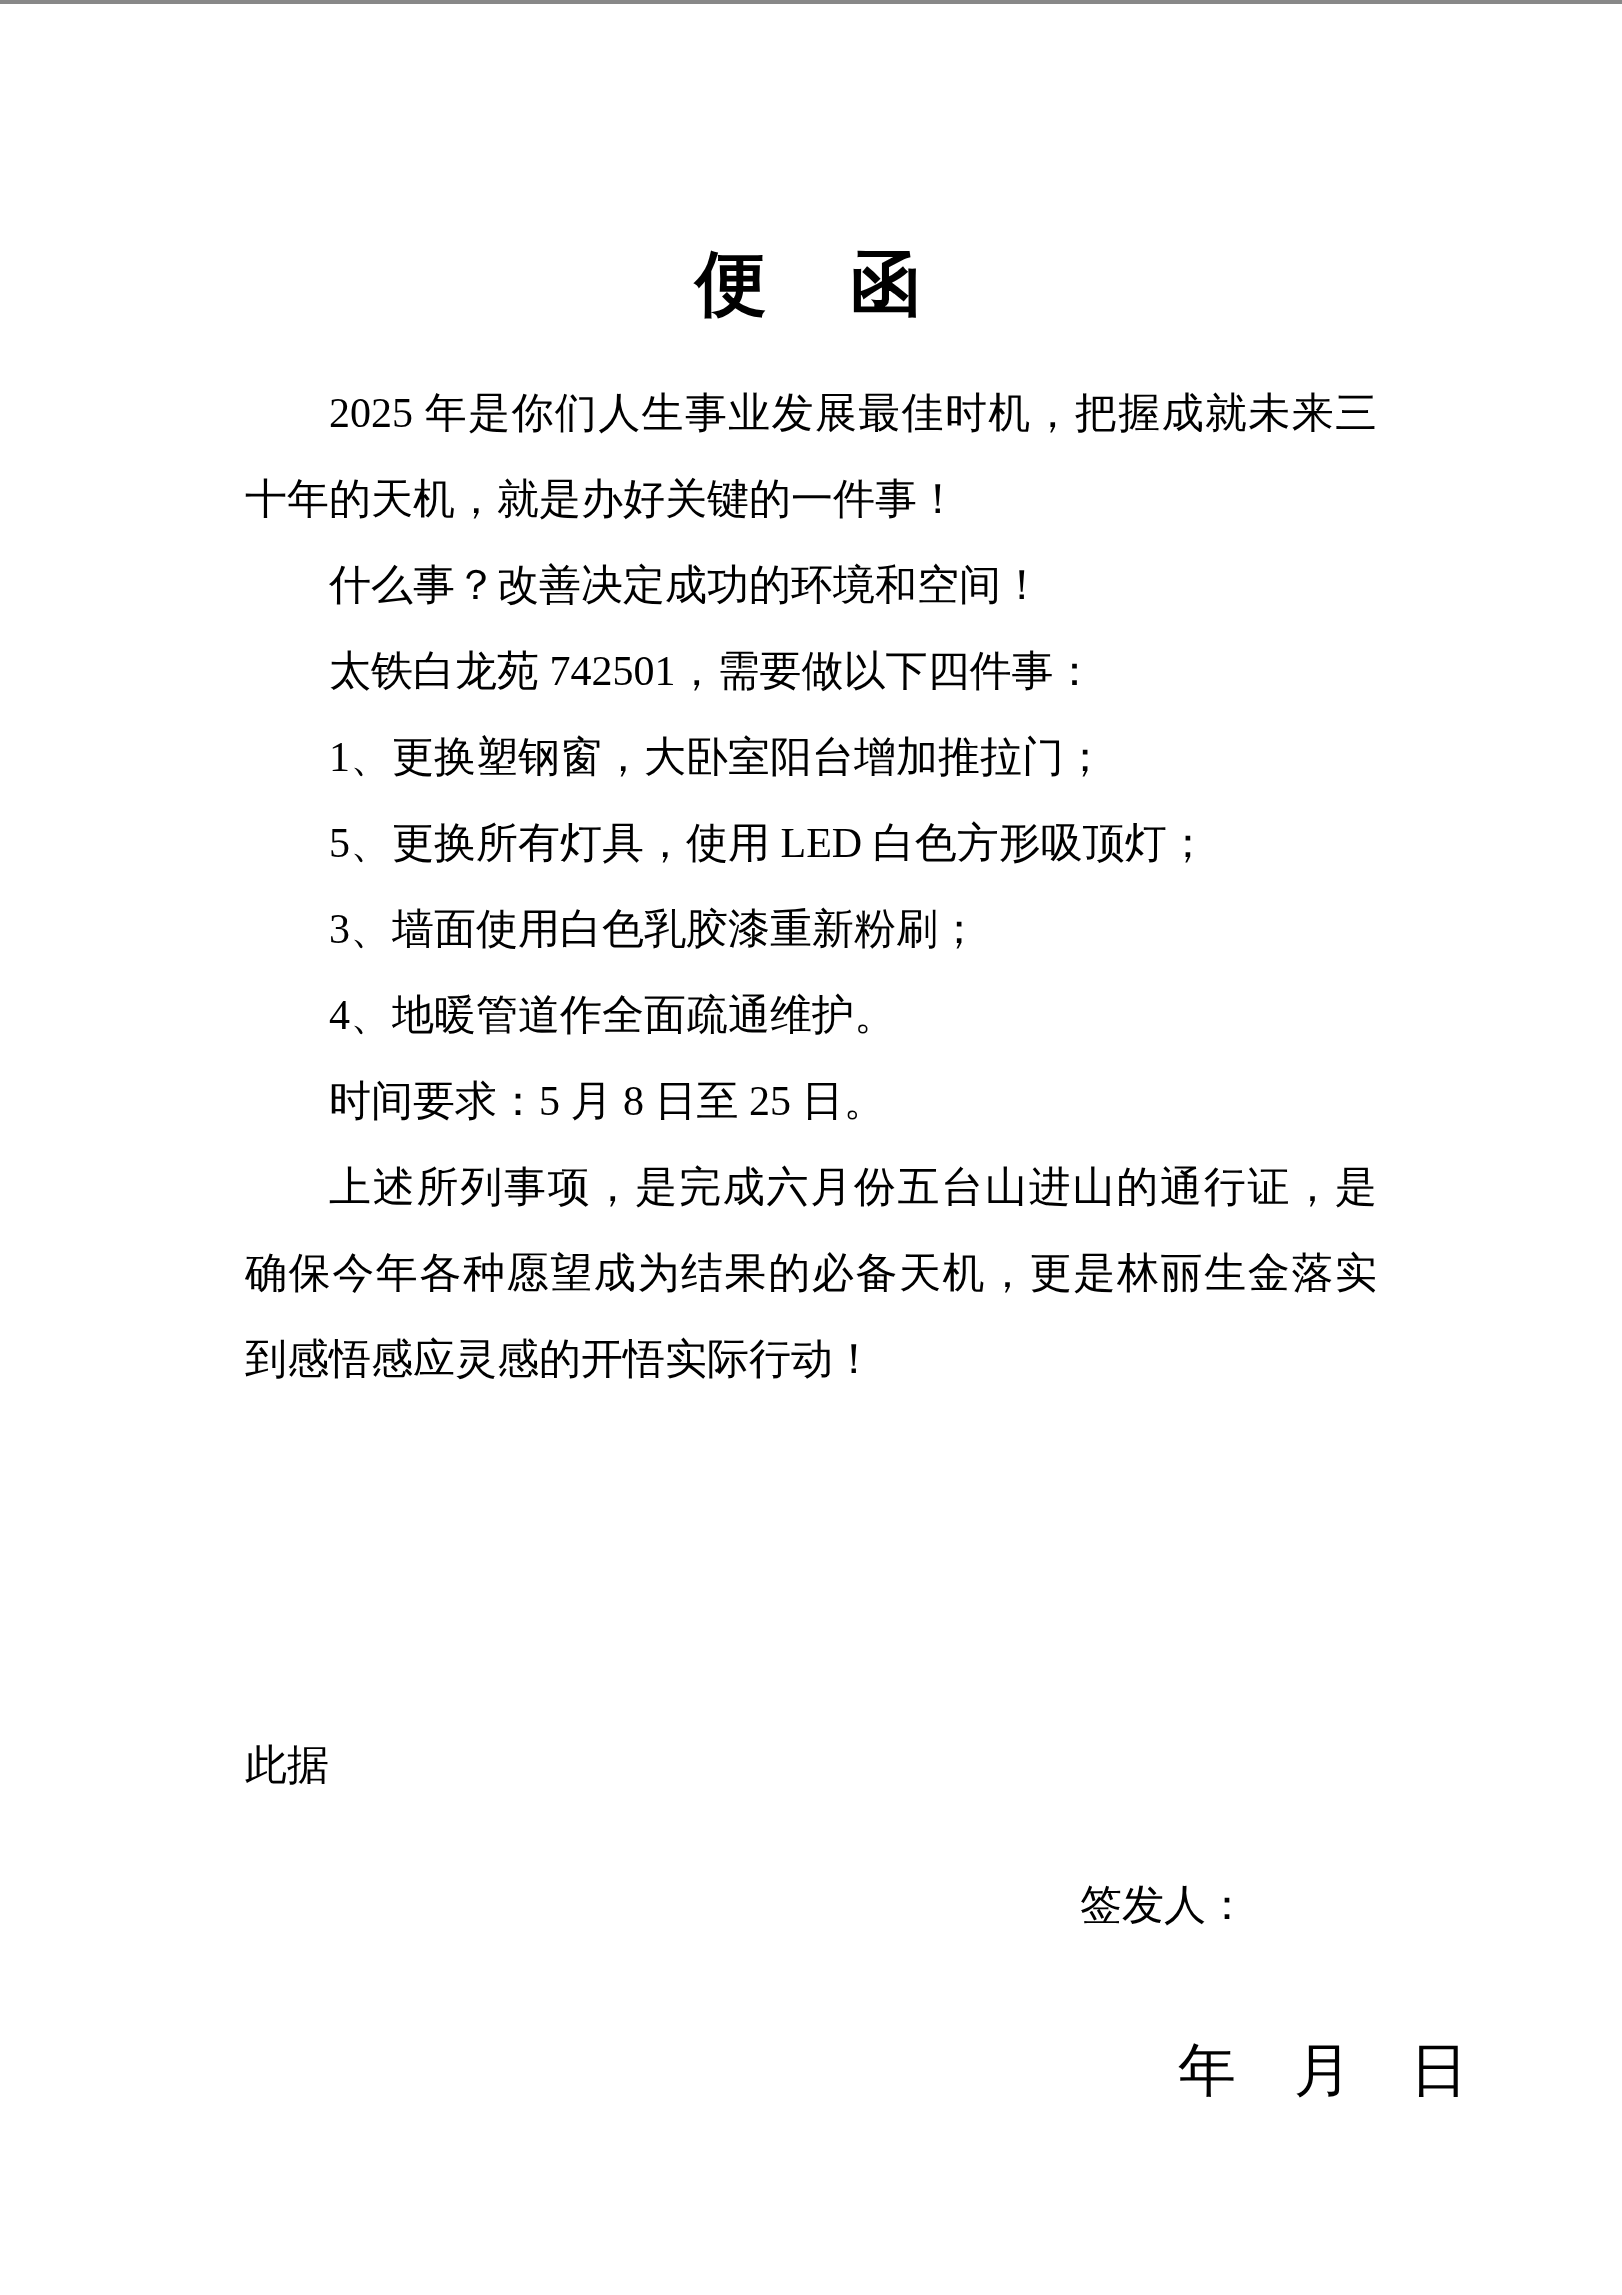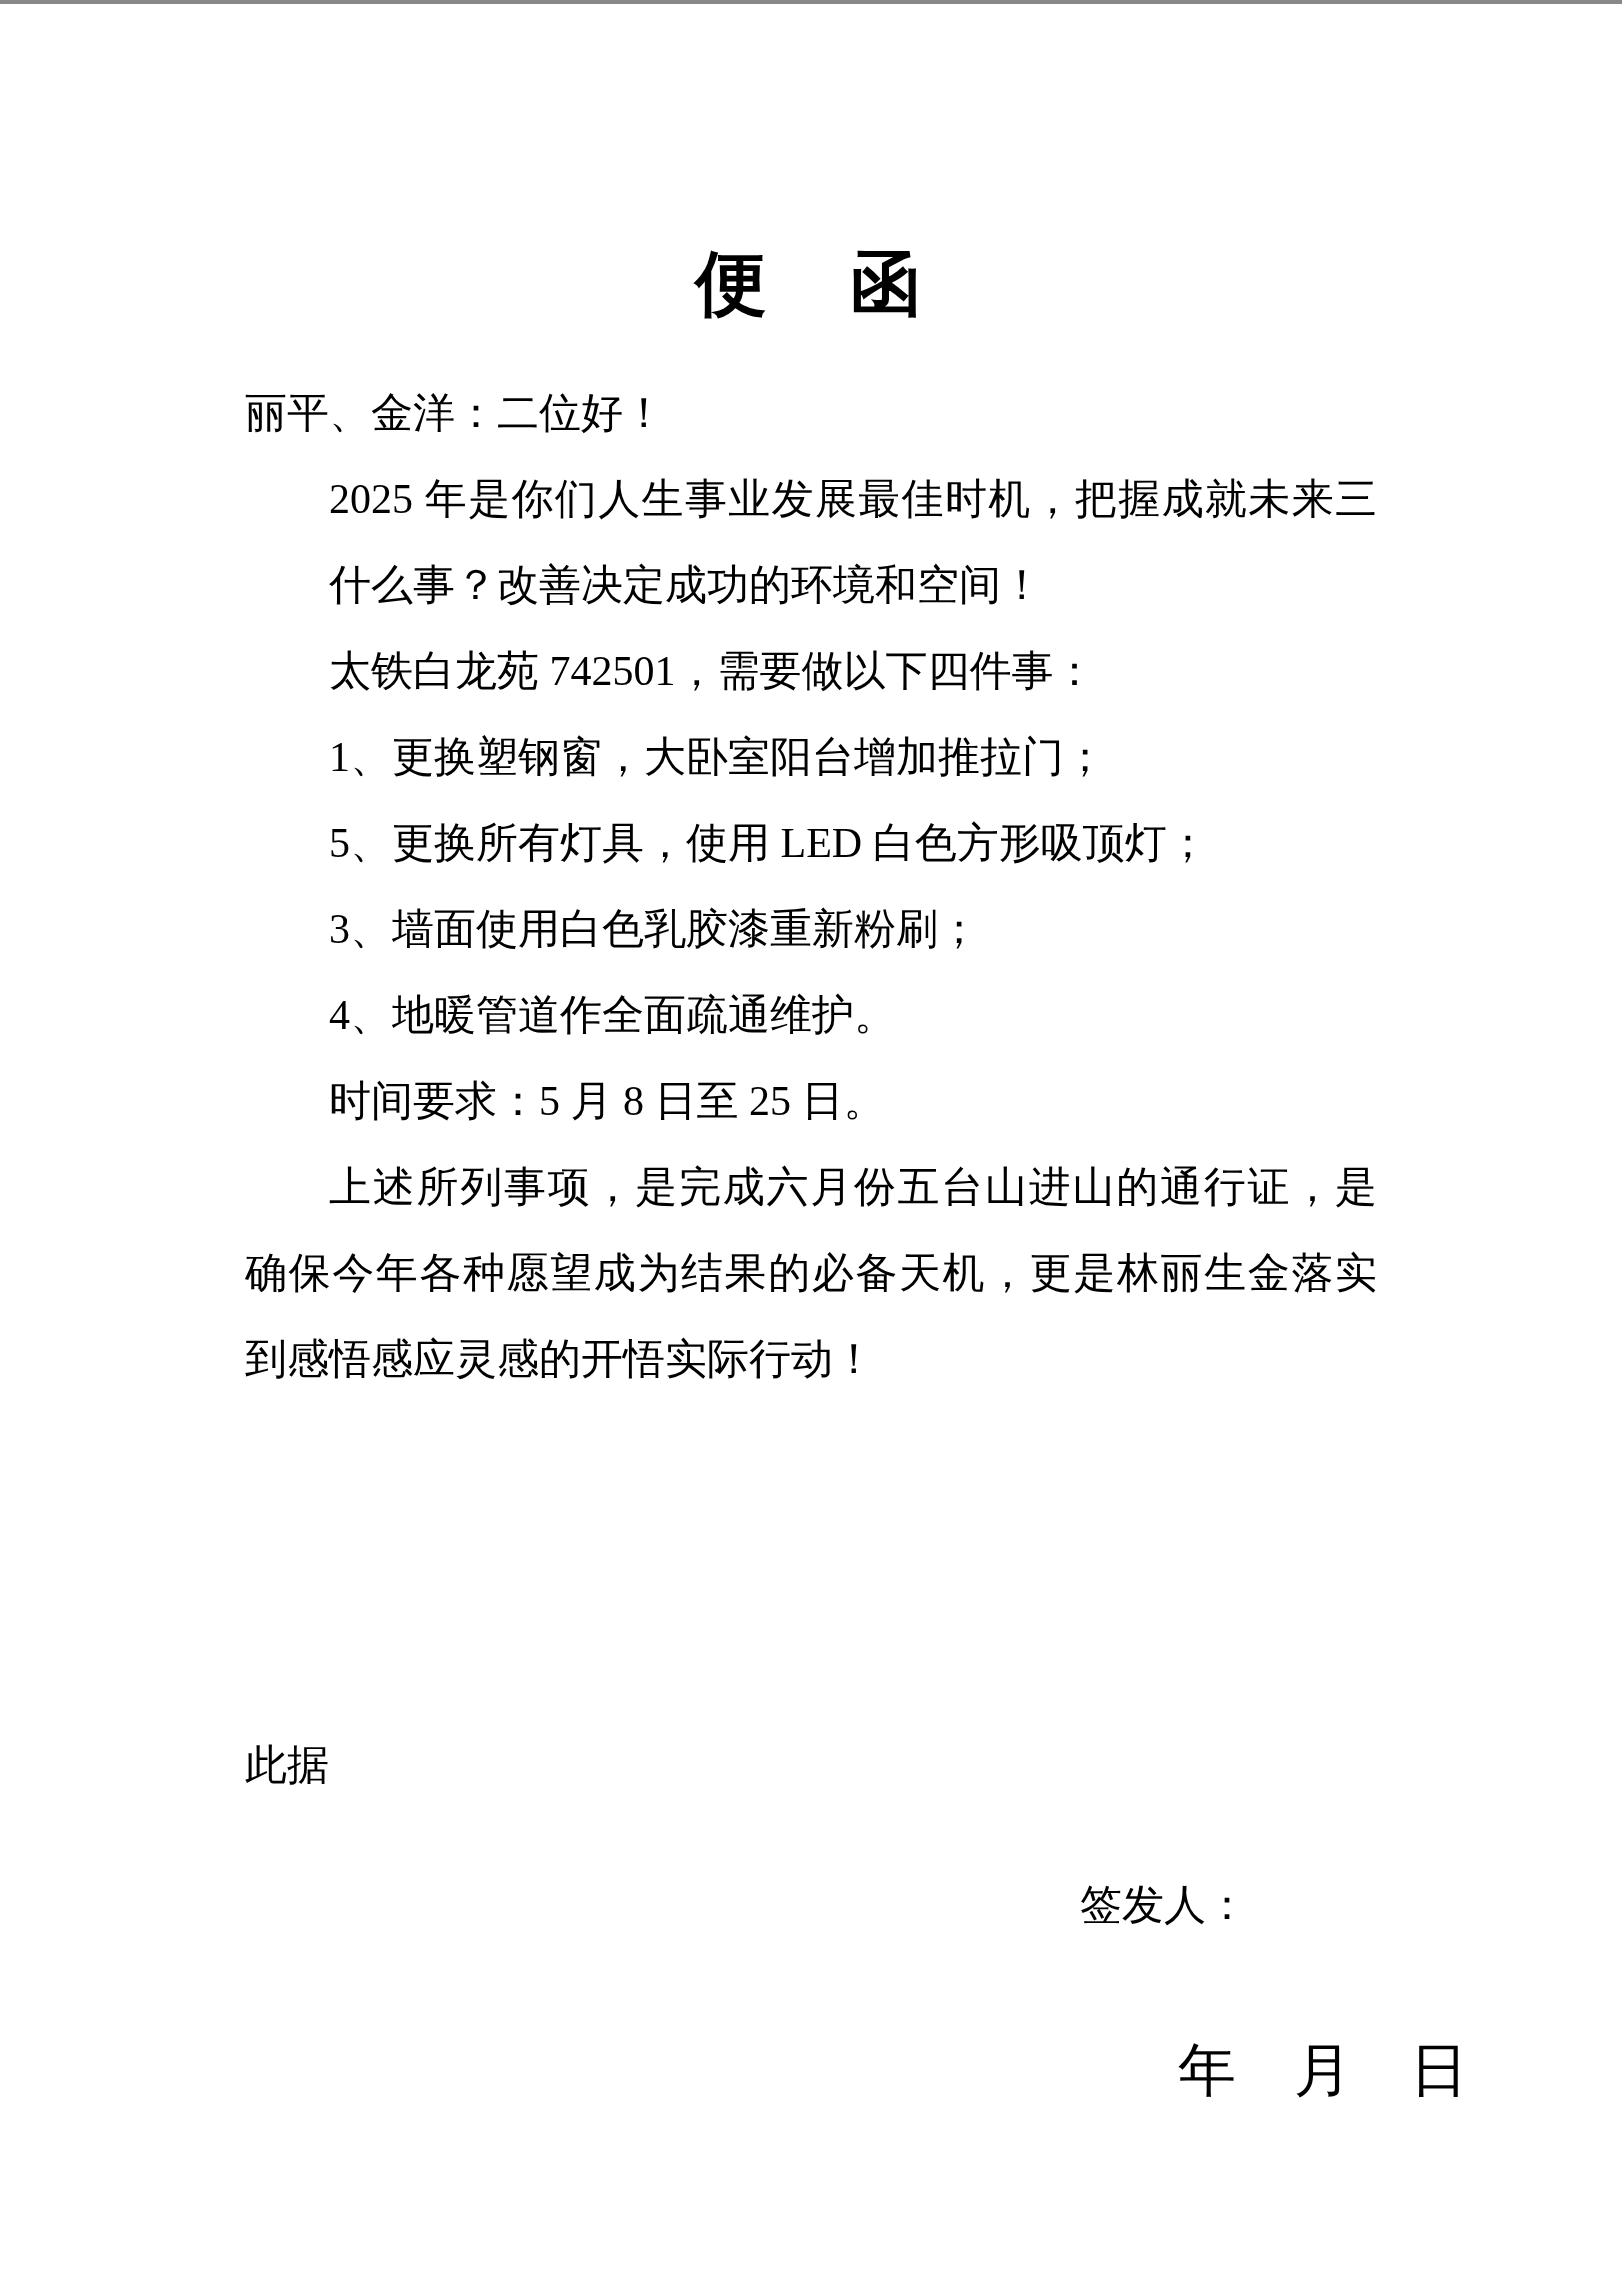--- a/index.html
+++ b/index.html
@@ -89,22 +89,22 @@
   }
 </style>
 </head>
 <body>
 
 <div class="page">
 
   <h1 class="title">便　函</h1>
 
   <div class="bodyblock">
-    <div class="bline">丽平、金洋：二位好！</div>
     <div class="bline ind just">2025 年是你们人生事业发展最佳时机，把握成就未来三</div>
+    <div class="bline">十年的天机，就是办好关键的一件事！</div>
     <div class="bline ind">什么事？改善决定成功的环境和空间！</div>
     <div class="bline ind">太铁白龙苑 742501，需要做以下四件事：</div>
     <div class="bline ind">1、更换塑钢窗，大卧室阳台增加推拉门；</div>
     <div class="bline ind">5、更换所有灯具，使用 LED 白色方形吸顶灯；</div>
     <div class="bline ind">3、墙面使用白色乳胶漆重新粉刷；</div>
     <div class="bline ind">4、地暖管道作全面疏通维护。</div>
     <div class="bline ind">时间要求：5 月 8 日至 25 日。</div>
     <div class="bline ind just">上述所列事项，是完成六月份五台山进山的通行证，是</div>
     <div class="bline just">确保今年各种愿望成为结果的必备天机，更是林丽生金落实</div>
     <div class="bline">到感悟感应灵感的开悟实际行动！</div>

